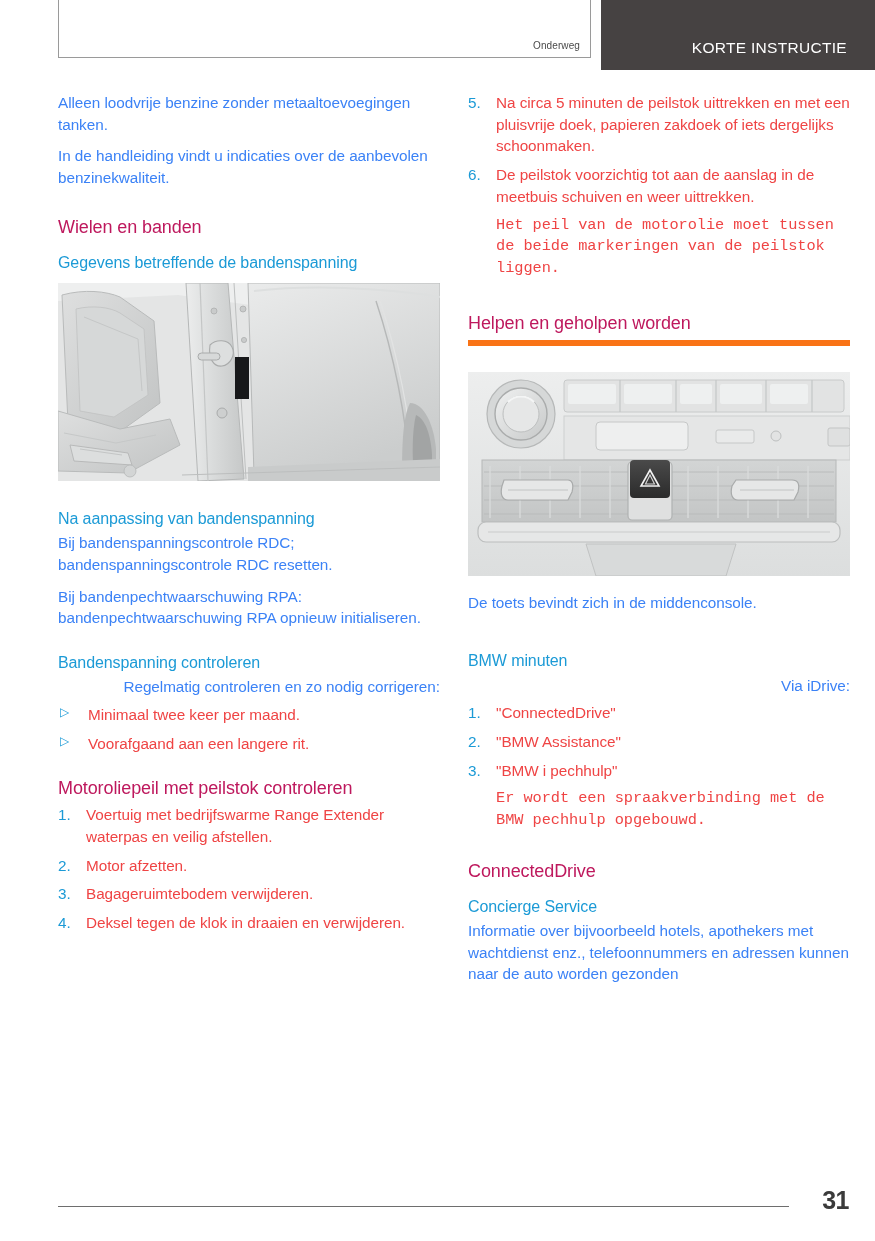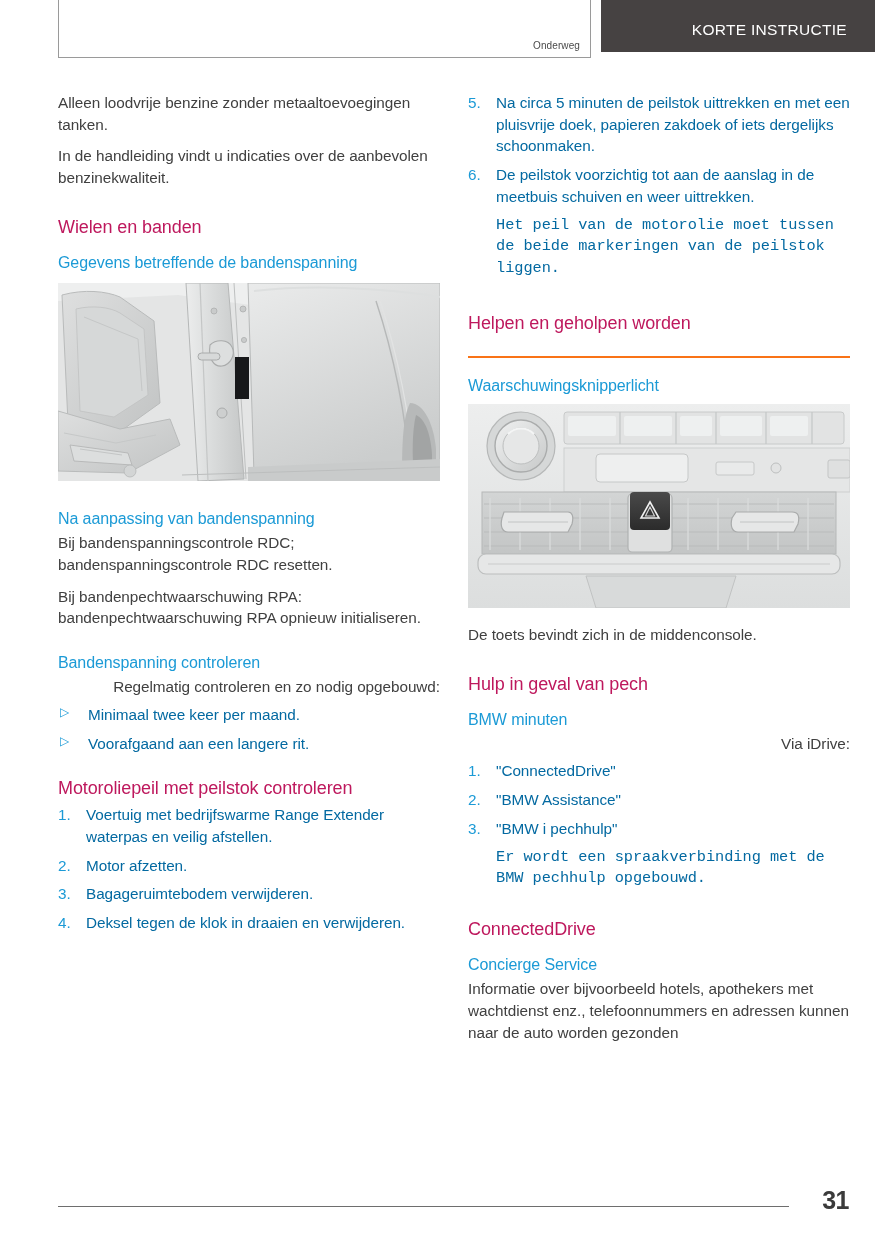--- a/index.html
+++ b/index.html
@@ -38,21 +38,21 @@
     right: 10px;
     bottom: 6px;
     font-size: 10px;
     color: #4a4a4a;
     letter-spacing: 0.1px;
   }
   .header-tab {
     position: absolute;
     left: 601px; top: 0;
     width: 274px;
-    height: 52px;
+    height: 70px;
     background: #464242;
   }
   .header-tab-label {
     position: absolute;
     right: 28px;
     bottom: 13px;
     color: #ffffff;
     font-size: 15.5px;
     letter-spacing: 0.3px;
   }
@@ -69,37 +69,37 @@
   
   .h1 {
     color: #be185d;
     font-size: 18px;
     font-weight: 400;
     line-height: 1.22;
     margin: 0 0 4px 0;
     letter-spacing: -0.1px;
   }
   .h1.ruled {
-    border-bottom: 2px solid #f97316;
-    padding-bottom: 21px;
+    border-bottom: 6px solid #f97316;
+    padding-bottom: 5px;
     margin-bottom: 10px;
   }
   .h2 {
     color: #1b9ad6;
     font-size: 16px;
     font-weight: 400;
     line-height: 1.26;
     margin: 0 0 3px 0;
     letter-spacing: -0.1px;
   }
   p.body {
     font-size: 15.3px;
     line-height: 1.42;
     margin: 0 0 10px 0;
-    color: #404040;
+    color: #3b82f6;
     letter-spacing: -0.05px;
   }
   p.body.tight { margin-bottom: 6px; text-align: right; }
 
   .sp-18 { height: 18px; }
   .sp-14 { height: 14px; }
   .sp-10 { height: 10px; }
   .sp-8  { height: 8px; }
   .sp-22 { height: 22px; }
   .sp-26 { height: 26px; }
@@ -123,21 +123,21 @@
     color: #1b9ad6;
     font-size: 15.3px;
     line-height: 1.42;
   }
   .li-marker.bullet {
     font-size: 12px;
     padding-left: 2px;
   }
   .li-text {
     flex: 1 1 auto;
-    color: #0369a1;
+    color: #ef4444;
   }
   .li-cont {
     display: flex;
     margin-bottom: 7px;
     font-size: 15.3px;
     line-height: 1.42;
     letter-spacing: -0.05px;
     font-family: Liberation Mono, monospace;
   }
   .li-cont .li-marker { color: transparent; }
@@ -277,21 +277,21 @@
   <h2 class="h2">Na aanpassing van bandenspanning</h2>
 
   <p class="body">Bij bandenspanningscontrole RDC; bandenspanningscontrole RDC resetten.</p>
 
   <p class="body">Bij bandenpechtwaarschuwing RPA: bandenpechtwaarschuwing RPA opnieuw initialiseren.</p>
 
   <div class="sp-14"></div>
 
   <h2 class="h2">Bandenspanning controleren</h2>
 
-  <p class="body tight">Regelmatig controleren en zo nodig opgebouwd:</p>
+  <p class="body tight">Regelmatig controleren en zo nodig corrigeren:</p>
 
   <ul class="bullist">
     <li class="li-row">
       <span class="li-marker bullet">▷</span>
       <span class="li-text">Minimaal twee keer per maand.</span>
     </li>
     <li class="li-row">
       <span class="li-marker bullet">▷</span>
       <span class="li-text">Voorafgaand aan een langere rit.</span>
     </li>
@@ -338,21 +338,20 @@
       <span class="li-text">Het peil van de motorolie moet tussen de beide markeringen van de peilstok liggen.</span>
     </li>
   </ol>
 
   <div class="sp-26"></div>
 
   <h1 class="h1 ruled">Helpen en geholpen worden</h1>
 
   <div class="sp-8"></div>
 
-  <h2 class="h2">Waarschuwingsknipperlicht</h2>
 
   <div class="figure fig-console">
     <svg width="382" height="204" viewBox="0 0 382 204" xmlns="http://www.w3.org/2000/svg">
       <defs>
         <linearGradient id="cBg" x1="0" y1="0" x2="0" y2="1">
           <stop offset="0" stop-color="#edeeee"></stop>
           <stop offset="1" stop-color="#dcdede"></stop>
         </linearGradient>
         <linearGradient id="cVent" x1="0" y1="0" x2="0" y2="1">
           <stop offset="0" stop-color="#d3d5d5"></stop>
@@ -436,21 +435,20 @@
 
       <path d="M118 172 L268 172 L258 204 L128 204 Z" fill="#d8dada" stroke="#c0c2c2" stroke-width="1"></path>
       <rect x="0" y="170" width="382" height="34" fill="none"></rect>
     </svg>
   </div>
 
   <p class="body">De toets bevindt zich in de middenconsole.</p>
 
   <div class="sp-18"></div>
 
-  <h1 class="h1">Hulp in geval van pech</h1>
 
   <div class="sp-10"></div>
 
   <h2 class="h2">BMW minuten</h2>
 
   <p class="body tight">Via iDrive:</p>
 
   <ol class="numlist">
     <li class="li-row">
       <span class="li-marker">1.</span>

